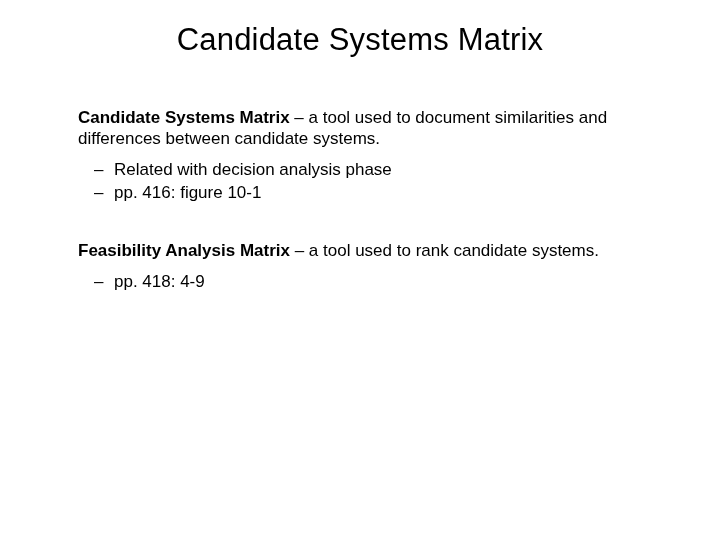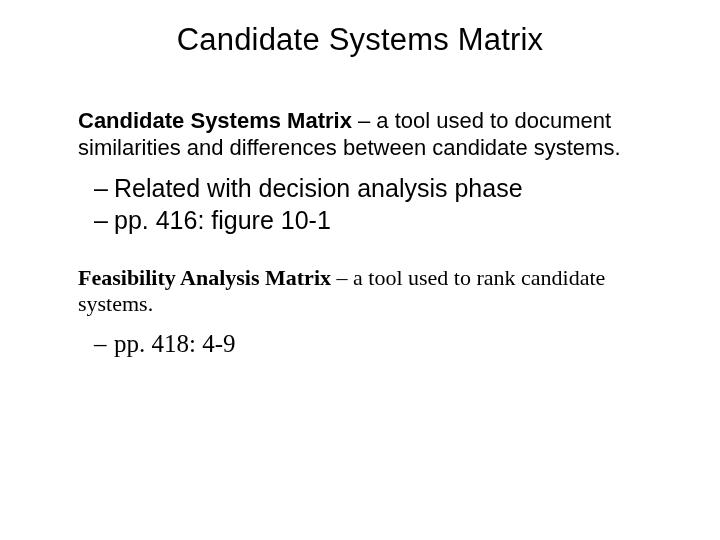--- a/index.html
+++ b/index.html
@@ -27,47 +27,46 @@
     font-weight: normal;
     letter-spacing: 0.2px;
   }
   .body {
     position: absolute;
     top: 108px;
     left: 78px;
     width: 580px;
   }
   .para {
-    font-size: 22px;
+    font-size: 17px;
     line-height: 1.22;
     margin: 0;
   }
   .para .term {
     font-weight: bold;
   }
   .sublist {
     margin: 10px 0 0 0;
     padding: 0;
     list-style: none;
   }
   .sublist li {
-    font-size: 25px;
+    font-size: 17px;
     line-height: 1.3;
     padding-left: 36px;
     position: relative;
   }
   .sublist li::before {
     content: "–";
     position: absolute;
     left: 16px;
     top: 0;
   }
   .block2 {
-    margin-top: 28px;
-    font-family: Liberation Serif, serif;
+    margin-top: 37px;
   }
 </style>
 </head>
 <body>
 
 <div class="slide">
 
   <div class="title">Candidate Systems Matrix</div>
 
   <div class="body">

